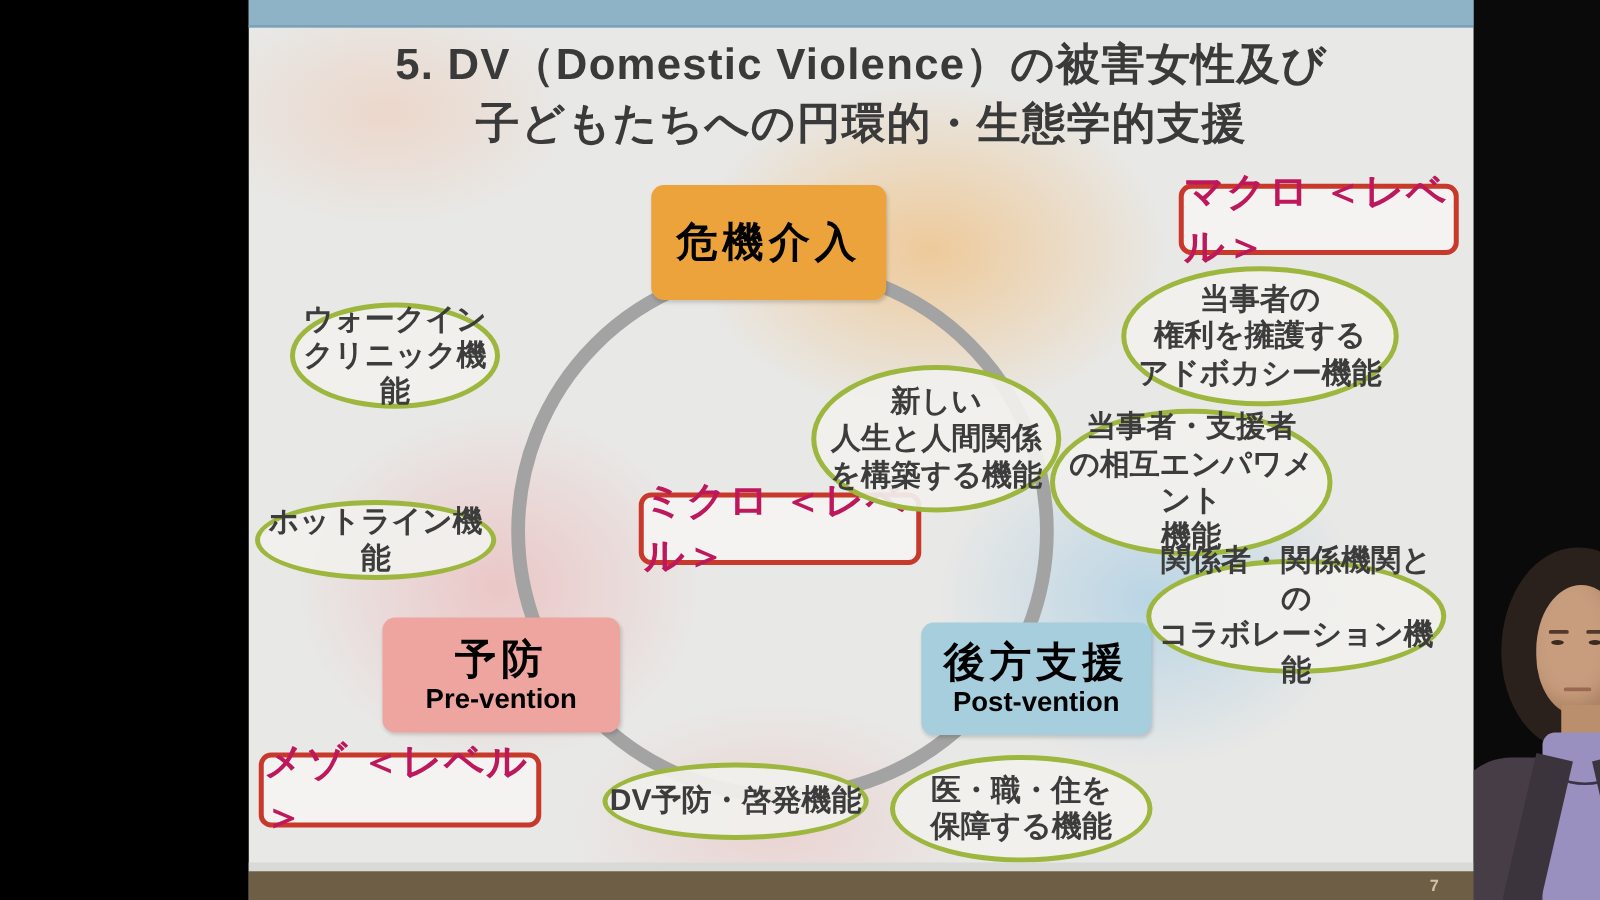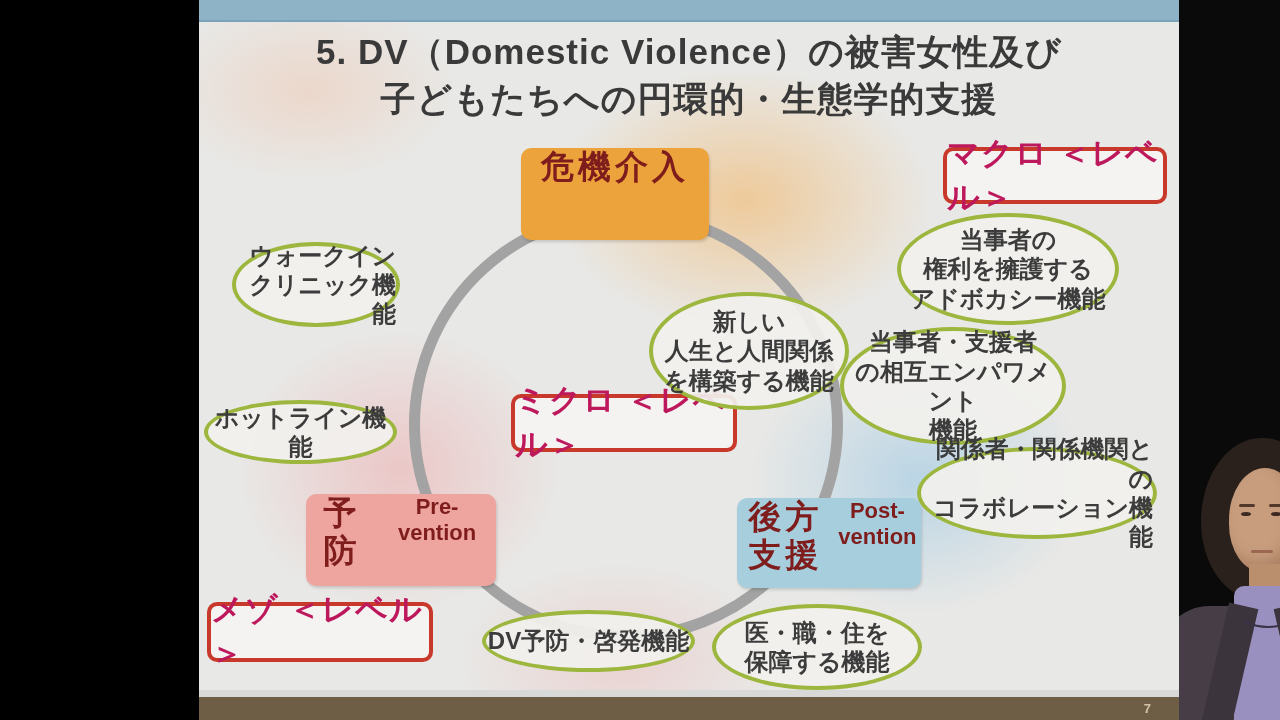--- a/index.html
+++ b/index.html
@@ -11,45 +11,45 @@
     radial-gradient(ellipse 230px 200px at 200px 470px, rgba(238,166,168,.50), rgba(238,166,168,0) 70%),
     radial-gradient(ellipse 240px 190px at 720px 480px, rgba(148,197,228,.55), rgba(148,197,228,0) 70%),
     radial-gradient(ellipse 210px 130px at 110px 90px,  rgba(242,188,158,.38), rgba(242,188,158,0) 70%),
     radial-gradient(ellipse 230px 140px at 420px 660px, rgba(238,176,176,.38), rgba(238,176,176,0) 70%),
     #e8e8e6;}
   .top-strip{position:absolute;left:0;top:0;width:980px;height:20px;background:#8eb2c6;border-bottom:2px solid #7aa2b8;}
   .title{position:absolute;left:0;top:28px;width:980px;text-align:center;color:#3a3a3a;
          font-weight:bold;font-size:35px;line-height:47px;letter-spacing:1px;}
   .ring{position:absolute;left:210px;top:208px;width:412px;height:412px;border:11px solid #a3a3a3;border-radius:50%;}
   
-  .cbox{position:absolute;border-radius:10px;text-align:center;color:#7f1d1d;
-        display:flex;justify-content:center;box-shadow:1px 2px 3px rgba(0,0,0,.15);}
+  .cbox{position:absolute;border-radius:10px;text-align:center;color:#000000;
+        display:flex;flex-direction:column;justify-content:center;box-shadow:1px 2px 3px rgba(0,0,0,.15);}
   .cbox .jp{font-size:33px;font-weight:bold;letter-spacing:4px;line-height:1.15;}
   .cbox .en{font-size:22px;font-weight:bold;line-height:1.2;}
   .b-interv{left:322px;top:148px;width:188px;height:92px;background:#eca33c;}
   .b-prev  {left:107px;top:494px;width:190px;height:92px;background:#efa59f;}
   .b-post  {left:538px;top:498px;width:184px;height:90px;background:#a7cedd;}
   
   .lvl{position:absolute;background:#f4f3f1;border:4px solid #c8392c;border-radius:10px;
        color:#be185d;font-size:32px;font-weight:bold;display:flex;align-items:center;justify-content:center;
        letter-spacing:1px;}
   .l-macro{left:744px;top:147px;width:216px;height:49px;}
   .l-micro{left:312px;top:394px;width:218px;height:50px;}
   .l-meso {left:8px;  top:602px;width:218px;height:52px;}
   
   .fn{position:absolute;border:4px solid #9db63e;border-radius:50%;background:rgba(241,240,237,.93);
       display:flex;align-items:center;justify-content:center;text-align:center;}
   .fn span{white-space:pre-line;color:#3c3c3c;font-size:24px;font-weight:600;line-height:1.22;}
-  .f-walkin {left:33px; top:242px;width:160px;height:77px;text-align:right;}
+  .f-walkin {left:33px; top:242px;width:160px;height:77px;}
   .f-emerg  {left:283px;top:247px;width:195px;height:84px;}
   .f-newlife{left:450px;top:292px;width:192px;height:110px;}
   .f-advoc  {left:698px;top:213px;width:214px;height:104px;}
   .f-empow  {left:641px;top:327px;width:218px;height:110px;}
   .f-hotline{left:5px;  top:400px;width:185px;height:56px;}
-  .f-collab {left:718px;top:447px;width:232px;height:84px;text-align:right;}
+  .f-collab {left:718px;top:447px;width:232px;height:84px;}
   .f-dvprev {left:283px;top:610px;width:205px;height:54px;}
   .f-welfare{left:513px;top:604px;width:202px;height:78px;}
   
   .bottom-strip{position:absolute;left:0;top:690px;width:980px;height:7px;background:#d9d9d7;}
   .footer-bar{position:absolute;left:0;top:697px;width:980px;height:23px;background:#6f5e46;}
   .page-num{position:absolute;right:28px;top:4px;color:#d2c3a4;font-size:13px;font-weight:bold;}
   
   .video-col{position:absolute;left:1135px;top:0;width:145px;height:720px;background:#0a0a0a;overflow:hidden;}
   .presenter{position:absolute;left:0;bottom:0;width:145px;height:292px;}
   .p-hair{position:absolute;left:22px;top:10px;width:118px;height:162px;background:#2a211d;

